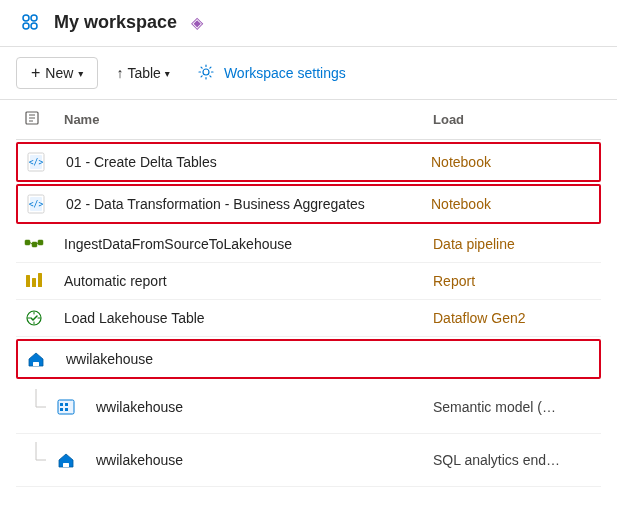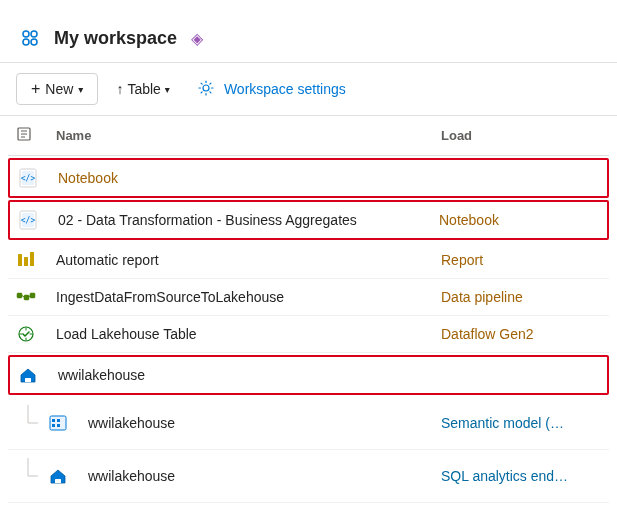--- a/index.html
+++ b/index.html
@@ -9,21 +9,21 @@
       background: #fff;
       color: #242424;
       width: 617px;
       height: 527px;
       overflow: hidden;
     }
 
     .header {
       display: flex;
       align-items: center;
-      padding: 24px 16px 10px 16px;
+      padding: 8px 16px 10px 16px;
       gap: 10px;
       border-bottom: 1px solid #e0e0e0;
     }
 
     .workspace-icon {
       width: 28px;
       height: 28px;
       display: flex;
       align-items: center;
       justify-content: center;
@@ -86,21 +86,21 @@
       padding: 6px 10px;
       border: none;
       background: transparent;
       cursor: pointer;
       font-size: 14px;
       color: #0078d4;
       border-radius: 4px;
     }
 
     .table-container {
-      padding: 0 8px;
+      padding: 0 16px;
     }
 
     .table-header {
       display: flex;
       align-items: center;
       padding: 10px 8px;
       border-bottom: 1px solid #e0e0e0;
       color: #605e5c;
       font-weight: 600;
       font-size: 13px;
@@ -166,21 +166,21 @@
     .child-row-name {
       flex: 1;
       font-size: 14px;
       color: #242424;
     }
 
     .child-row-type {
       width: 160px;
       flex-shrink: 0;
       font-size: 14px;
-      color: #0369a1;
+      color: #404040;
     }
 
     .plus-icon {
       font-size: 16px;
       font-weight: 300;
     }
 
     .chevron-down {
       font-size: 10px;
     }
@@ -241,64 +241,65 @@
   </div>
 
   <div class="table-row highlighted">
     <div class="row-icon">
       <svg width="20" height="20" viewBox="0 0 20 20" fill="none">
         <rect x="2" y="1" width="16" height="18" rx="1.5" fill="#fff" stroke="#d1d1d1" stroke-width="1"></rect>
         <rect x="4" y="3" width="12" height="14" rx="1" fill="#e8f3ff"></rect>
         <text x="10" y="13" text-anchor="middle" font-size="8" fill="#0078d4" font-family="monospace">&lt;/&gt;</text>
       </svg>
     </div>
+    <div class="row-name">01 - Create Delta Tables</div>
     <div class="row-type">Notebook</div>
   </div>
 
   <div class="table-row highlighted">
     <div class="row-icon">
       <svg width="20" height="20" viewBox="0 0 20 20" fill="none">
         <rect x="2" y="1" width="16" height="18" rx="1.5" fill="#fff" stroke="#d1d1d1" stroke-width="1"></rect>
         <rect x="4" y="3" width="12" height="14" rx="1" fill="#e8f3ff"></rect>
         <text x="10" y="13" text-anchor="middle" font-size="8" fill="#0078d4" font-family="monospace">&lt;/&gt;</text>
       </svg>
     </div>
     <div class="row-name">02 - Data Transformation - Business Aggregates</div>
     <div class="row-type">Notebook</div>
-  </div>
-
-  <div class="table-row">
-    <div class="row-icon">
-      <svg width="20" height="20" viewBox="0 0 20 20" fill="none">
-        <rect x="2" y="4" width="4" height="12" rx="0.5" fill="#c8a000"></rect>
-        <rect x="8" y="7" width="4" height="9" rx="0.5" fill="#c8a000"></rect>
-        <rect x="14" y="2" width="4" height="14" rx="0.5" fill="#c8a000"></rect>
-      </svg>
-    </div>
-    <div class="row-name">Automatic report</div>
-    <div class="row-type">Report</div>
   </div>
 
   <div class="table-row">
     <div class="row-icon">
       <svg width="20" height="20" viewBox="0 0 20 20" fill="none">
         <rect x="1" y="6" width="5" height="5" rx="1" fill="#498205" stroke="#498205" stroke-width="0.5"></rect>
         <rect x="8" y="8" width="5" height="5" rx="1" fill="#498205" stroke="#498205" stroke-width="0.5"></rect>
         <rect x="14" y="6" width="5" height="5" rx="1" fill="#498205" stroke="#498205" stroke-width="0.5"></rect>
         <line x1="6" y1="8.5" x2="8" y2="10" stroke="#498205" stroke-width="1"></line>
         <line x1="13" y1="10" x2="14" y2="8.5" stroke="#498205" stroke-width="1"></line>
       </svg>
     </div>
     <div class="row-name">IngestDataFromSourceToLakehouse</div>
     <div class="row-type">Data pipeline</div>
   </div>
 
   <div class="table-row">
     <div class="row-icon">
       <svg width="20" height="20" viewBox="0 0 20 20" fill="none">
+        <rect x="2" y="4" width="4" height="12" rx="0.5" fill="#c8a000"></rect>
+        <rect x="8" y="7" width="4" height="9" rx="0.5" fill="#c8a000"></rect>
+        <rect x="14" y="2" width="4" height="14" rx="0.5" fill="#c8a000"></rect>
+      </svg>
+    </div>
+    <div class="row-name">Automatic report</div>
+    <div class="row-type">Report</div>
+  </div>
+
+  <div class="table-row">
+    <div class="row-icon">
+      <svg width="20" height="20" viewBox="0 0 20 20" fill="none">
         <circle cx="10" cy="10" r="7" stroke="#107c10" stroke-width="1.2" fill="none"></circle>
         <path d="M7 10l2 2 4-4" stroke="#107c10" stroke-width="1.5" fill="none" stroke-linecap="round"></path>
         <path d="M10 4v2M10 14v2M4 10h2M14 10h2" stroke="#107c10" stroke-width="1" stroke-linecap="round"></path>
       </svg>
     </div>
     <div class="row-name">Load Lakehouse Table</div>
     <div class="row-type">Dataflow Gen2</div>
   </div>
 
   <div class="table-row highlighted">

